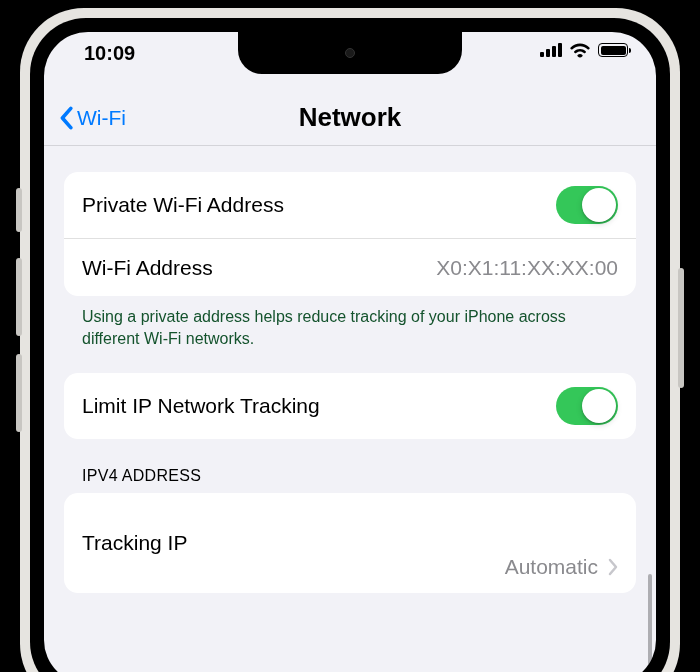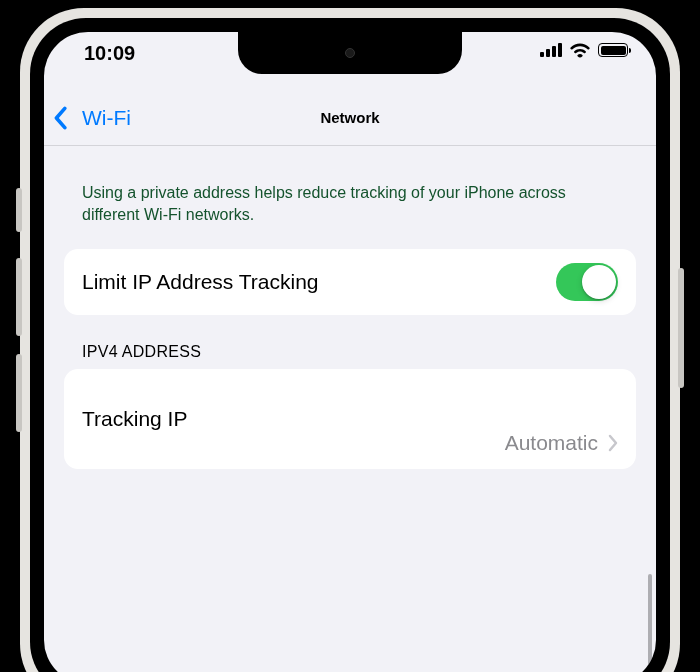--- a/index.html
+++ b/index.html
@@ -70,25 +70,25 @@
   }
   .battery .fill{ position:absolute; inset:1.5px; background:#000; border-radius:2px; }
 
   .nav-bar {
     position:relative;
     height: 56px;
     display:flex; align-items:center; justify-content:center;
     border-bottom:1px solid rgba(0,0,0,0.12);
   }
   .nav-back {
-    position:absolute; left:8px; top:0; bottom:0;
-    display:flex; align-items:center; gap:14px;
+    position:absolute; left:14px; top:0; bottom:0;
+    display:flex; align-items:center; gap:3px;
     color:#007aff; font-size:21px; font-weight:400;
   }
-  .nav-title { font-size:15px; font-weight:600; color:#000;text-align:right; }
+  .nav-title { font-size:26px; font-weight:600; color:#000;text-align:right; }
 
   .content { padding: 26px 20px 0 20px; position:relative; height: calc(100% - 114px); overflow:hidden; }
 
   .group {
     background:#fff;
     border-radius:14px;
     overflow:hidden;
   }
   .row {
     min-height:58px;
@@ -181,27 +181,39 @@
           <svg width="16" height="24" viewBox="0 0 12 20">
             <path d="M10 2 L3 10 L10 18" stroke="#007aff" stroke-width="3" fill="none" stroke-linecap="round" stroke-linejoin="round"></path>
           </svg>
           <span>Wi-Fi</span>
         </div>
         <div class="nav-title">Network</div>
       </div>
 
       <div class="content">
 
+        <div class="group">
+          <div class="row">
+            <div class="label">Private Wi-Fi Address</div>
+            <div class="toggle">
+                <div class="knob"></div>
+              </div>
+          </div>
+          <div class="row">
+            <div class="label">Wi-Fi Address</div>
+            <div class="value">X0:X1:11:XX:XX:00</div>
+          </div>
+        </div>
         <div class="footer">Using a private address helps reduce tracking of your iPhone across different Wi-Fi networks.</div>
 
         <div style="height:24px"></div>
 
         <div class="group">
           <div class="row">
-            <div class="label">Limit IP Address Tracking</div>
+            <div class="label">Limit IP Network Tracking</div>
             <div class="toggle">
                 <div class="knob"></div>
               </div>
           </div>
         </div>
 
         <div class="section-header">IPV4 ADDRESS</div>
         <div class="group">
           <div class="row">
             <div class="label">Tracking IP</div>

